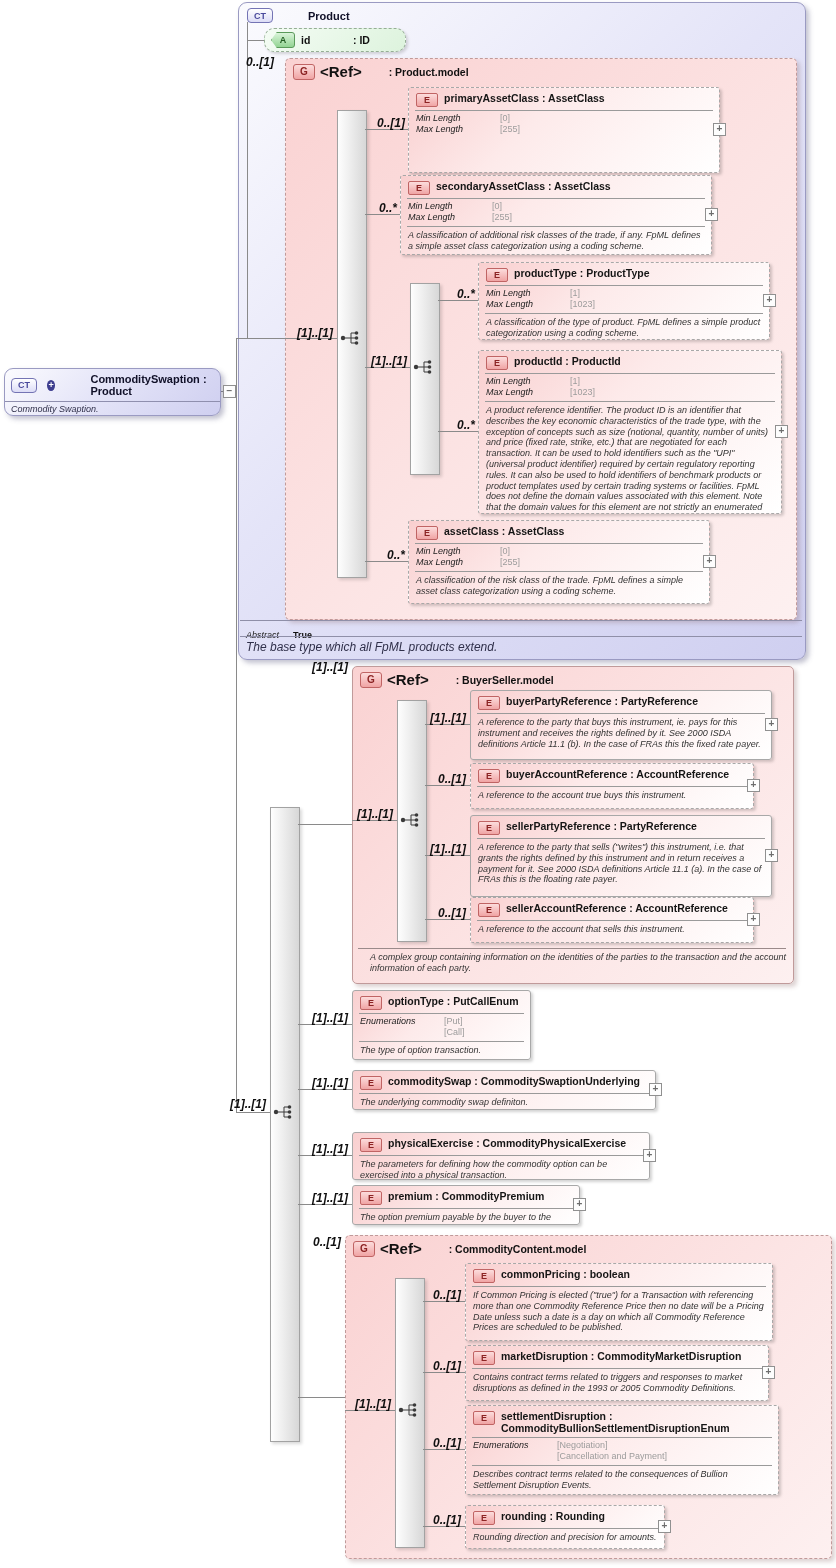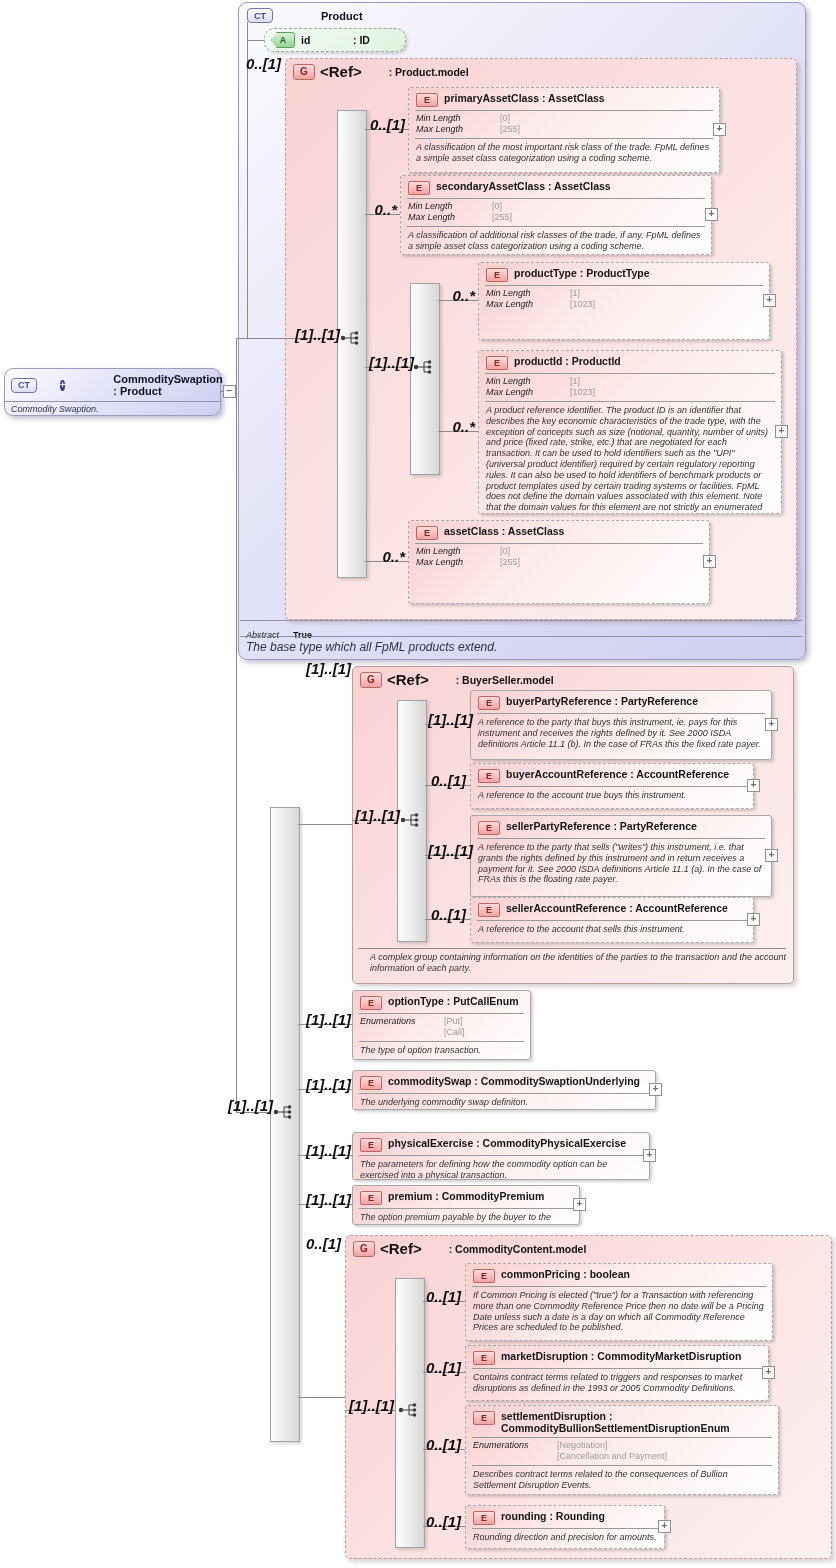--- a/index.html
+++ b/index.html
@@ -3,21 +3,21 @@
 <meta charset="utf-8">
 <style>
   html,body{margin:0;padding:0;background:#ffffff;}
   #canvas{position:relative;width:836px;height:1568px;overflow:hidden;
           font-family:"Liberation Sans",sans-serif;color:#111;}
   .abs{position:absolute;}
   
   .ctbox{position:absolute;border:1px solid #9a9ac2;border-radius:9px;
          background:linear-gradient(135deg,#fbfbfe 0%,#e4e4f8 45%,#cfcff0 100%);
          box-shadow:3px 3px 5px rgba(80,80,120,.35);}
-  .cthead{display:flex;align-items:center;gap:20px;padding:5px 8px 3px;}
+  .cthead{display:flex;align-items:center;gap:7px;padding:5px 8px 3px;}
   .cttitle{font-weight:bold;font-size:11px;color:#101028;padding-left:28px;}
   
   .gbox{position:absolute;border:1px solid #c09a9a;border-radius:5px;
         background:linear-gradient(135deg,#fad2d2 0%,#fce4e4 55%,#fdf0f0 100%);
         box-shadow:3px 3px 4px rgba(120,80,80,.25);}
   .gbox.dashed{border-style:dashed;}
   .ghead{position:absolute;display:flex;align-items:center;gap:5px;}
   .gref{font-weight:bold;font-size:15px;}
   .gtype{font-weight:bold;font-size:10.5px;margin-left:22px;}
   
@@ -49,21 +49,21 @@
   .badge-g{width:20px;height:14px;border:1px solid #c06464;border-radius:3px;
            background:linear-gradient(#fcdcdc,#f0a4a4);color:#8c2424;font-size:10px;}
   .badge-e{width:20px;height:12px;border:1px solid #c06464;border-radius:2px;
            background:linear-gradient(#fcdcdc,#f0a4a4);color:#8c2424;font-size:9px;margin-top:1px;}
   .badge-a{width:22px;height:14px;border:1px solid #5a9a5a;border-radius:3px;
            background:linear-gradient(#d9f4d9,#93d493);color:#215c21;font-size:9px;
            clip-path:polygon(0 50%,24% 0,100% 0,100% 100%,24% 100%);}
   .ctplus{width:11px;height:11px;border-radius:50%;background:#3d3d8f;color:#fff;
           font-size:9px;line-height:11px;text-align:center;font-weight:bold;margin-left:3px;}
   
-  .card{position:absolute;font-size:15px;font-weight:bold;font-style:italic;
+  .card{position:absolute;font-size:12px;font-weight:bold;font-style:italic;
         color:#101010;text-align:right;white-space:nowrap;}
   .seqbar{position:absolute;width:28px;border:1px solid #a2a2a2;
           background:linear-gradient(to right,#fefefe 0%,#efefef 40%,#d7d7d7 100%);
           box-shadow:2px 2px 3px rgba(0,0,0,.15);}
   .seqglyph{position:absolute;width:22px;height:16px;}
   .plusbox{position:absolute;width:11px;height:11px;border:1px solid #909090;
            background:#fdfdfd;color:#6d6d6d;font-size:10px;line-height:9px;
            text-align:center;font-weight:bold;z-index:6;}
   .divider{border:0;border-top:1px solid #8f8fae;margin:2px 0 0;}
   .ctdesc{font-style:italic;font-size:9px;color:#30304a;padding:2px 6px;}
@@ -178,21 +178,20 @@
     <div class="esec">
       <div class="prow">
           <span class="plabel">Min Length</span>
           <span class="pval">[0]</span>
         </div>
       <div class="prow">
           <span class="plabel">Max Length</span>
           <span class="pval">[255]</span>
         </div>
     </div>
-    <div class="edesc">A classification of the most important risk class of the trade. FpML defines a simple asset class categorization using a coding scheme.</div>
   </div>
   <div class="plusbox" style="left:713px;top:123px;">+</div>
 
   <div class="ebox dashed z5" style="left:400px;top:175px;width:310px;height:78px;">
     <div class="ehead">
         <span class="badge badge-e">E</span>
         <span class="etitle">secondaryAssetClass : AssetClass</span>
       </div>
     <div class="esec">
       <div class="prow">
@@ -216,20 +215,21 @@
     <div class="esec">
       <div class="prow">
           <span class="plabel">Min Length</span>
           <span class="pval">[1]</span>
         </div>
       <div class="prow">
           <span class="plabel">Max Length</span>
           <span class="pval">[1023]</span>
         </div>
     </div>
+    <div class="edesc">A classification of the type of product. FpML defines a simple product categorization using a coding scheme.</div>
   </div>
   <div class="plusbox" style="left:763px;top:294px;">+</div>
 
   <div class="ebox dashed z5" style="left:478px;top:350px;width:302px;height:162px;">
     <div class="ehead">
         <span class="badge badge-e">E</span>
         <span class="etitle">productId : ProductId</span>
       </div>
     <div class="esec">
       <div class="prow">
@@ -253,20 +253,21 @@
     <div class="esec">
       <div class="prow">
           <span class="plabel">Min Length</span>
           <span class="pval">[0]</span>
         </div>
       <div class="prow">
           <span class="plabel">Max Length</span>
           <span class="pval">[255]</span>
         </div>
     </div>
+    <div class="edesc">A classification of the risk class of the trade. FpML defines a simple asset class categorization using a coding scheme.</div>
   </div>
   <div class="plusbox" style="left:703px;top:555px;">+</div>
 
   <div class="gbox z2" style="left:352px;top:666px;width:440px;height:316px;"></div>
   <div class="ghead z5" style="left:360px;top:671px;">
     <span class="badge badge-g">G</span>
     <span class="gref">&lt;Ref&gt;</span>
     <span class="gtype">: BuyerSeller.model</span>
   </div>
   <div class="hline z5" style="left:358px;top:948px;width:428px;background:#9a8a8a;"></div>

